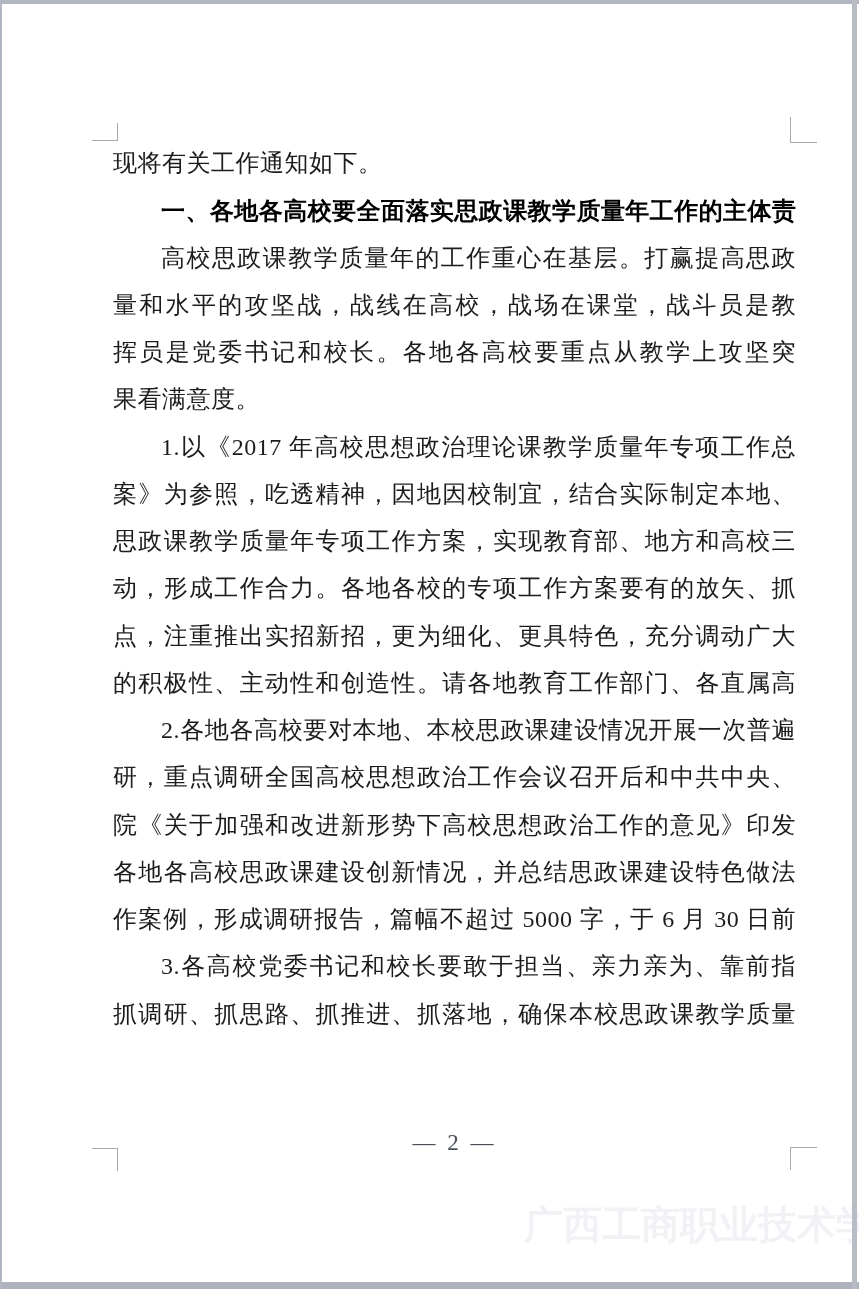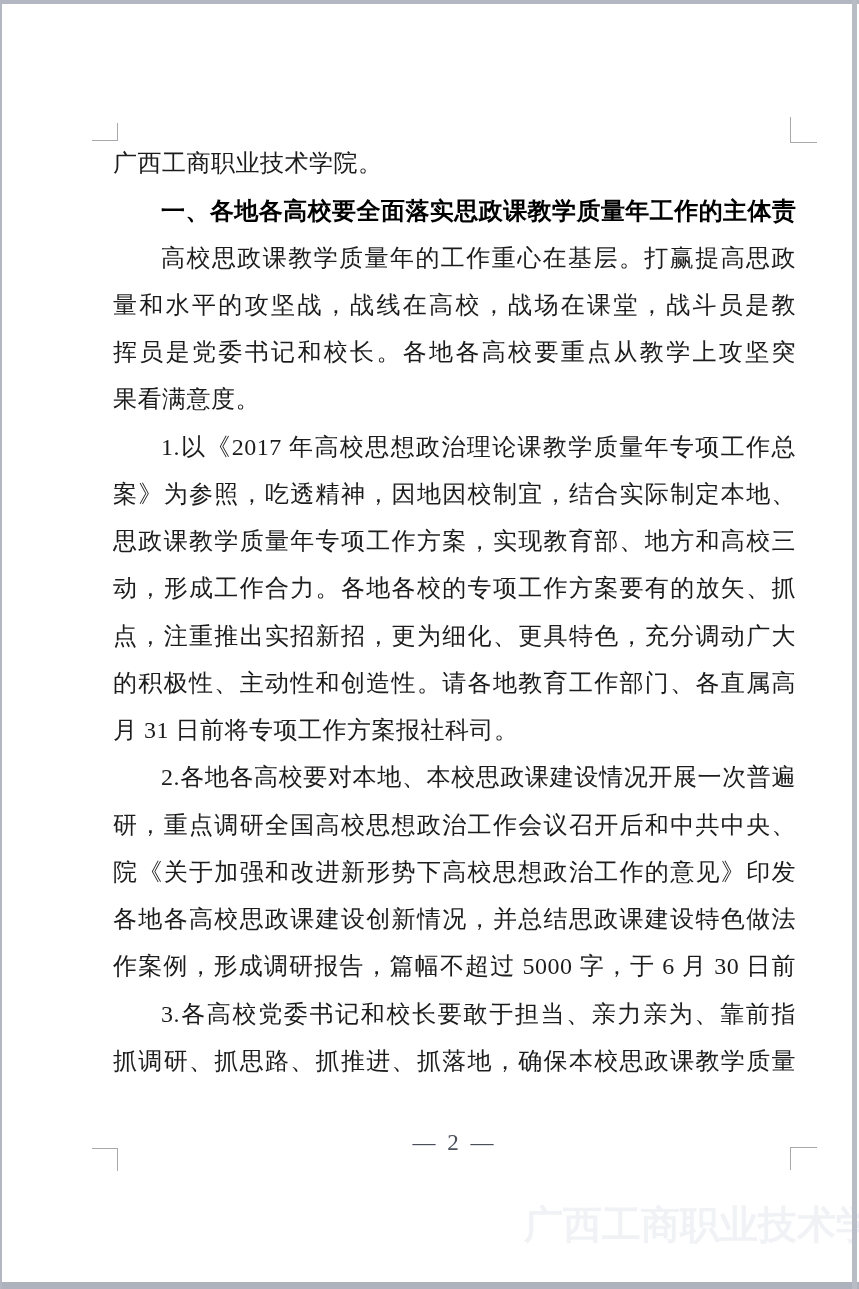--- a/index.html
+++ b/index.html
@@ -87,33 +87,32 @@
 <div class="edge bottom"></div>
 <div class="edge left"></div>
 <div class="edge right"></div>
 
 <div class="cropmark tl"></div>
 <div class="cropmark tr"></div>
 <div class="cropmark bl"></div>
 <div class="cropmark br"></div>
 
 <div class="text-area" id="text-area">
-    <div class="line">广西工商职业技术学院。</div>
+    <div class="line">现将有关工作通知如下。</div>
     <div class="line heading indent fill">一、各地各高校要全面落实思政课教学质量年工作的主体责任</div>
     <div class="line indent fill">高校思政课教学质量年的工作重心在基层。打赢提高思政课质</div>
     <div class="line fill">量和水平的攻坚战，战线在高校，战场在课堂，战斗员是教师，指</div>
     <div class="line fill">挥员是党委书记和校长。各地各高校要重点从教学上攻坚突破，效</div>
     <div class="line">果看满意度。</div>
     <div class="line indent fill">1.以《2017 年高校思想政治理论课教学质量年专项工作总体方</div>
     <div class="line fill">案》为参照，吃透精神，因地因校制宜，结合实际制定本地、本校</div>
     <div class="line fill">思政课教学质量年专项工作方案，实现教育部、地方和高校三级联</div>
     <div class="line fill">动，形成工作合力。各地各校的专项工作方案要有的放矢、抓住重</div>
     <div class="line fill">点，注重推出实招新招，更为细化、更具特色，充分调动广大师生</div>
     <div class="line fill">的积极性、主动性和创造性。请各地教育工作部门、各直属高校于 5</div>
-    <div class="line">月 31 日前将专项工作方案报社科司。</div>
     <div class="line indent fill">2.各地各高校要对本地、本校思政课建设情况开展一次普遍调</div>
     <div class="line fill">研，重点调研全国高校思想政治工作会议召开后和中共中央、国务</div>
     <div class="line fill">院《关于加强和改进新形势下高校思想政治工作的意见》印发以来，</div>
     <div class="line fill">各地各高校思政课建设创新情况，并总结思政课建设特色做法和工</div>
     <div class="line fill">作案例，形成调研报告，篇幅不超过 5000 字，于 6 月 30 日前报社</div>
     <div class="line indent fill">3.各高校党委书记和校长要敢于担当、亲力亲为、靠前指挥，</div>
     <div class="line fill">抓调研、抓思路、抓推进、抓落地，确保本校思政课教学质量年工</div>
   </div>
 
 <div class="page-footer">— 2 —</div>

